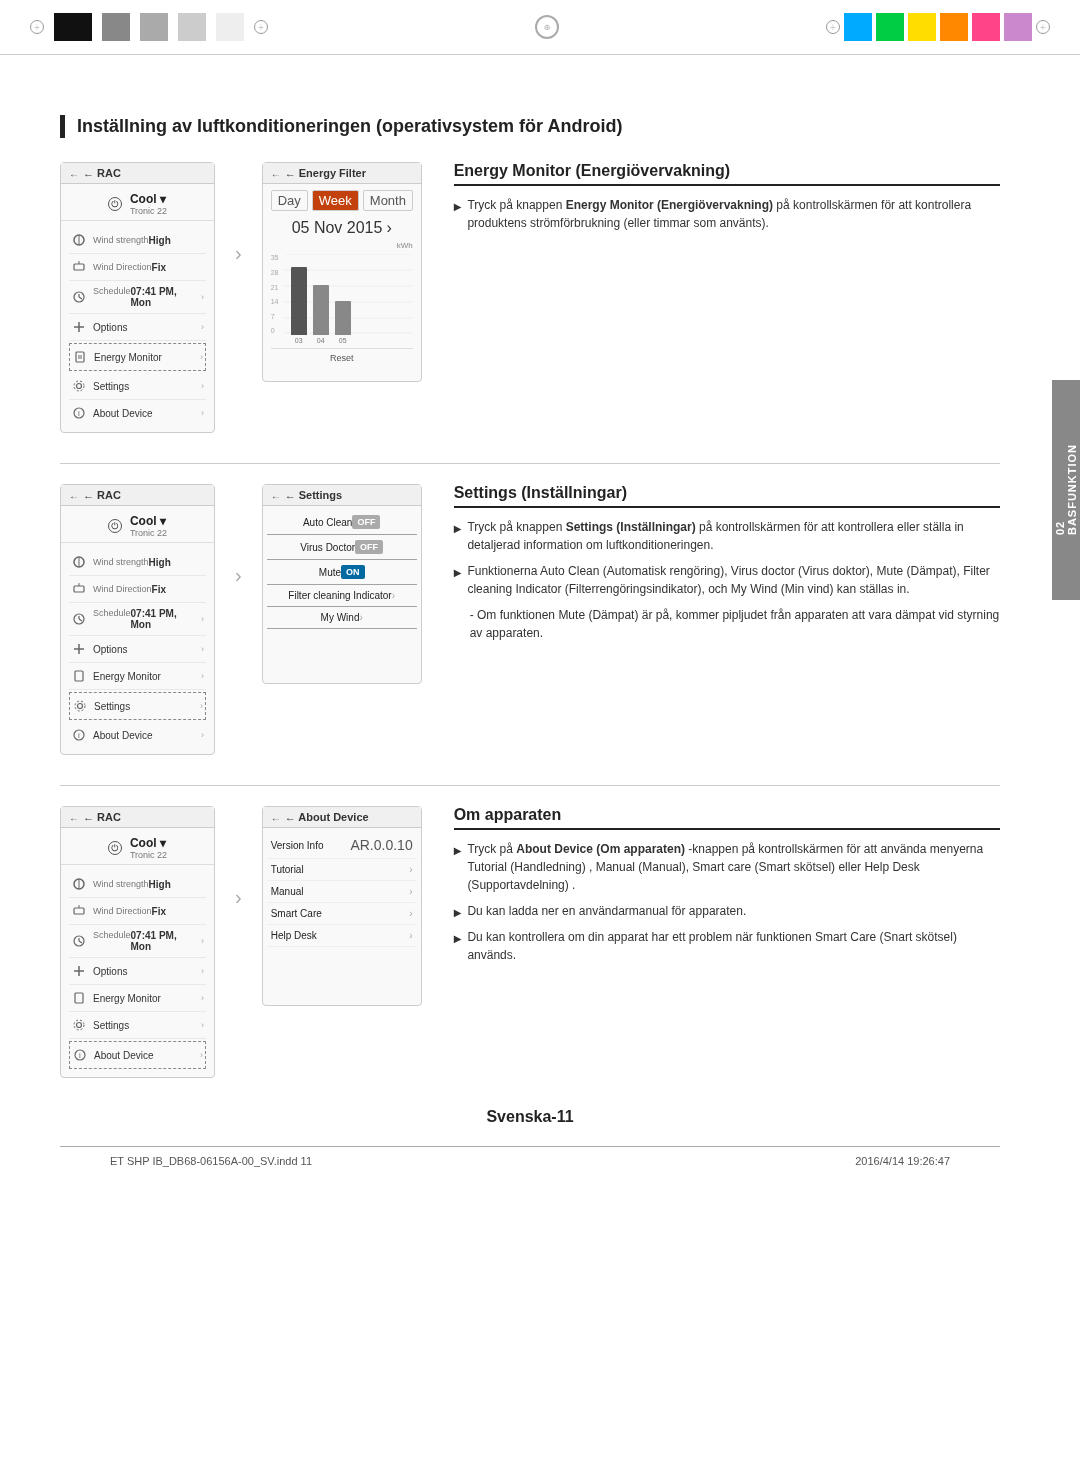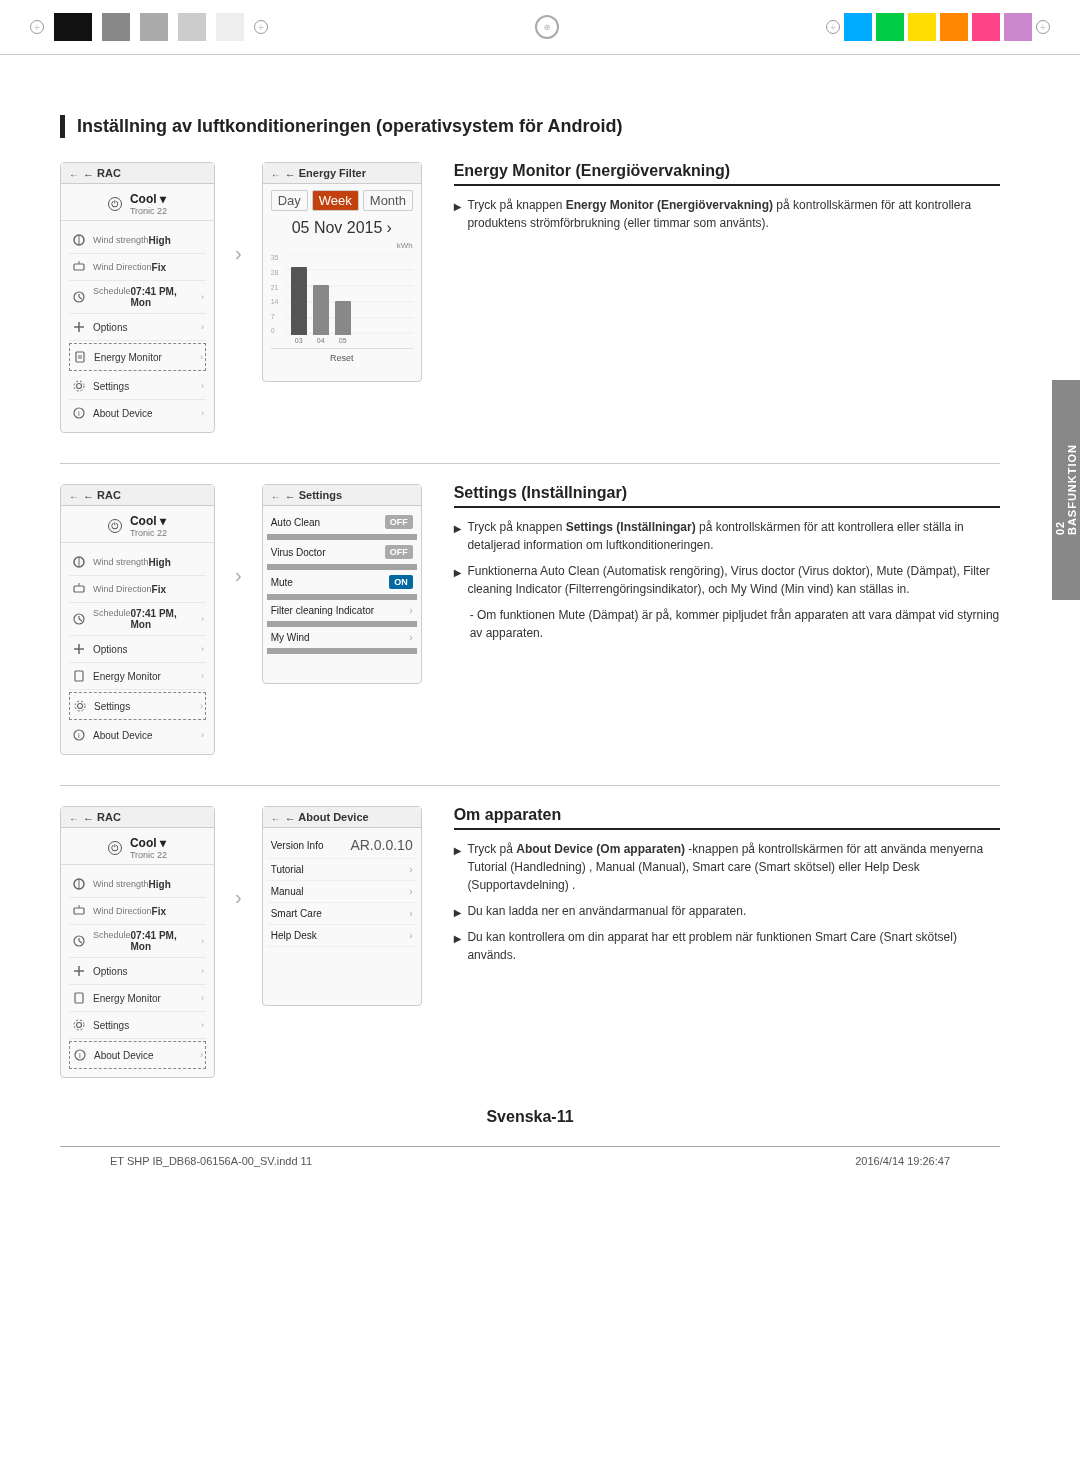--- a/index.html
+++ b/index.html
@@ -169,23 +169,23 @@
       justify-content: center;
     }
     .energy-unit { font-size: 8px; color: #888; text-align: right; }
     .energy-reset { text-align: center; font-size: 9px; color: #555; border-top: 1px solid #ddd; padding-top: 4px; margin-top: 4px; }
 
     
     .settings-panel { padding: 4px; }
     .settings-row {
       display: flex;
       align-items: center;
-      justify-content: space-between;
+      justify-content: center;
       padding: 5px 4px;
-      border-bottom: 6px solid #a3a3a3;
+      border-bottom: 1px solid #a3a3a3;
       font-size: 10px;
     }
     .settings-toggle {
       padding: 2px 5px;
       border-radius: 2px;
       font-size: 9px;
       color: white;
       font-weight: bold;
     }
     .toggle-off { background: #aaa; }

